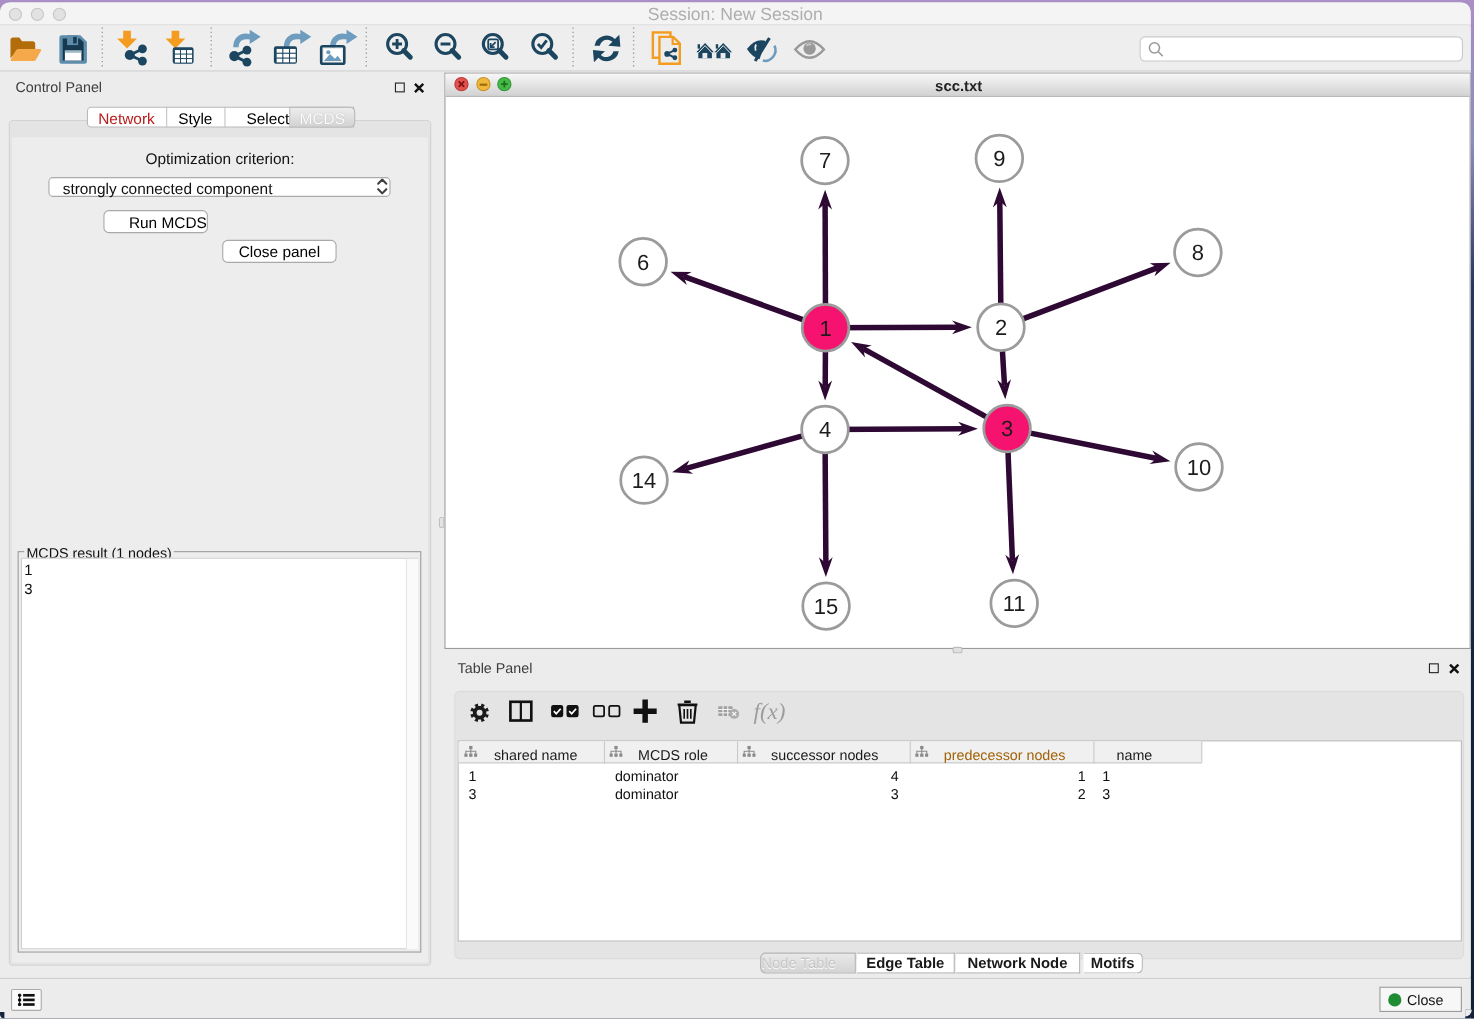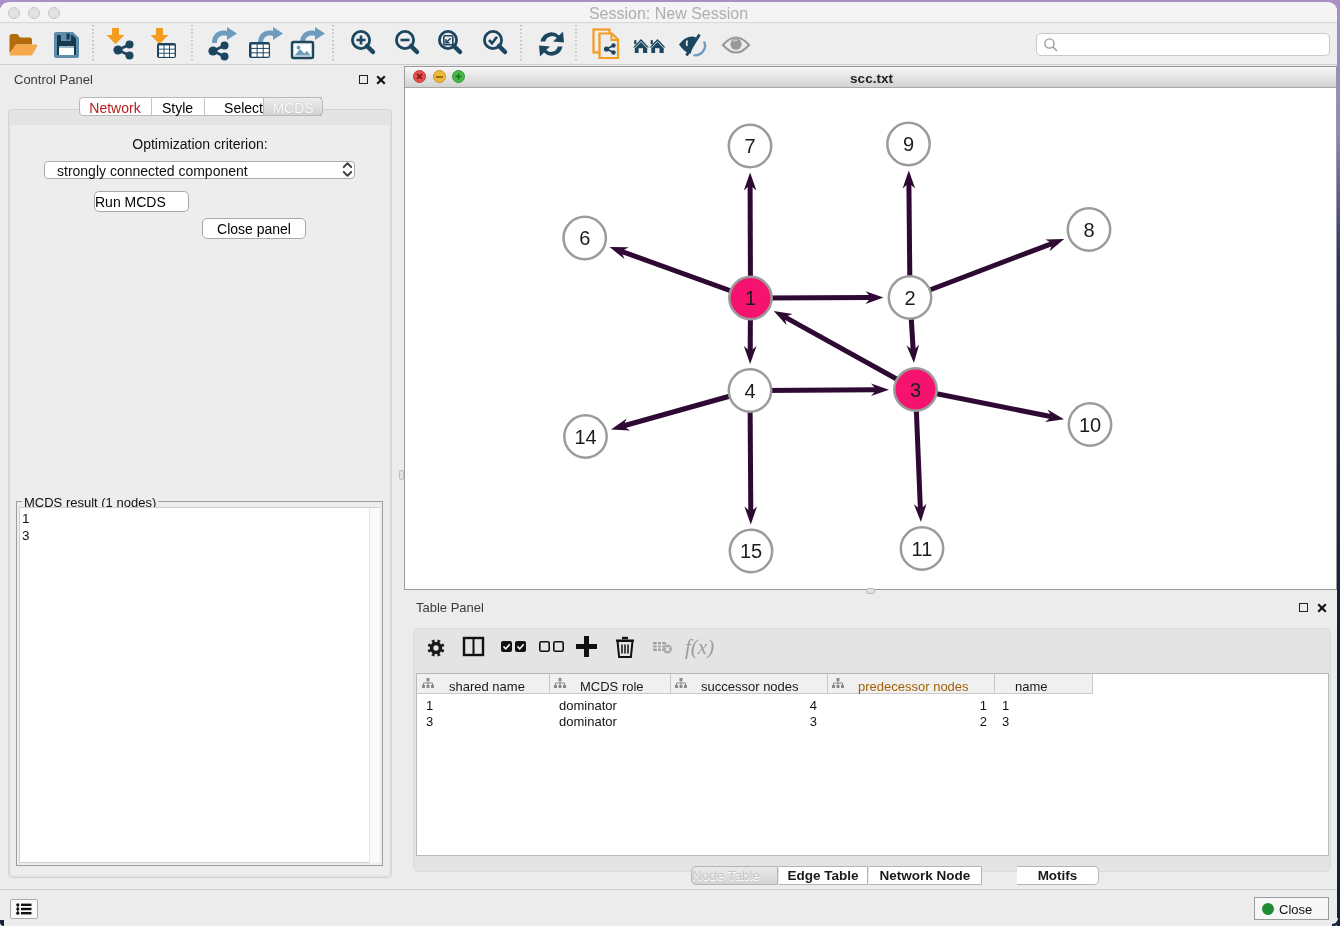--- a/index.html
+++ b/index.html
@@ -180,21 +180,21 @@
 <div class="abs" style="left:151px;top:100px;width:53px;text-align:center;font-size:14px;color:#000;">Style</div>
 <div class="abs" style="left:204px;top:100px;width:59px;text-align:right;font-size:14px;color:#000;">Select</div>
 <div class="abs" style="left:263px;top:100px;width:60px;text-align:center;font-size:14px;color:#fdfdfd;text-shadow:0 0 1px #aaa;">MCDS</div>
 
 <div class="abs" style="left:0px;top:136px;width:400px;text-align:center;font-size:14px;color:#111;">Optimization criterion:</div>
 <div class="abs" style="left:44px;top:161px;width:311px;height:18px;background:#fff;border:1px solid #ababab;border-radius:4px;"></div>
 <div class="abs" style="left:57px;top:163px;font-size:14px;color:#111;">strongly connected component</div>
 <svg class="abs" style="left:342px;top:162px" width="11" height="15" viewBox="0 0 11 15">
     <path d="M1.8 5 L5.5 1.2 L9.2 5 M1.8 10 L5.5 13.8 L9.2 10" fill="none" stroke="#3f3f3f" stroke-width="1.9" stroke-linecap="round" stroke-linejoin="round"></path>
   </svg>
-<div class="abs" style="left:94px;top:191px;width:95px;height:21px;background:#fff;border:1px solid #a9a9a9;border-radius:5px;text-align:left;font-size:14px;color:#000;line-height:20px;">Run MCDS</div>
+<div class="abs" style="left:94px;top:191px;width:95px;height:21px;background:#fff;border:1px solid #a9a9a9;border-radius:5px;text-align:right;font-size:14px;color:#000;line-height:20px;">Run MCDS</div>
 <div class="abs" style="left:202px;top:191px;width:104px;height:21px;background:#fff;border:1px solid #a9a9a9;border-radius:5px;text-align:center;font-size:14px;color:#000;line-height:20px;margin-top:27px;">Close panel</div>
 
 <div class="abs" style="left:16px;top:501px;width:367px;height:365px;border:1px solid #9d9d9d;"></div>
 <div class="abs" style="left:22px;top:495px;background:#ededed;padding:0 2px;font-size:13px;color:#111;">MCDS result (1 nodes)</div>
 <div class="abs" style="left:19px;top:507px;width:361px;height:356px;background:#fff;border:1px solid #d0d0d0;"></div>
 <div class="abs" style="left:369px;top:508px;width:11px;height:355px;background:#fafafa;border-left:1px solid #e5e5e5;"></div>
 <div class="abs" style="left:22px;top:510px;font-size:13.5px;color:#111;line-height:17px;">1<br>3</div>
 
 <div class="abs" style="left:404px;top:66px;width:933px;height:524px;background:#fff;border:1px solid #9a9a9a;"></div>
 <div class="abs" style="left:405px;top:67px;width:931px;height:21px;background:linear-gradient(#f7f7f7,#d2d2d2);border-bottom:1px solid #a8a8a8;"></div>
@@ -369,21 +369,21 @@
 <div class="abs" style="left:898px;top:698px;width:89px;text-align:right;font-size:13px;color:#111;">1</div>
 <div class="abs" style="left:1002px;top:698px;font-size:13px;color:#111;">1</div>
 <div class="abs" style="left:426px;top:714px;font-size:13px;color:#111;">3</div>
 <div class="abs" style="left:559px;top:714px;font-size:13px;color:#111;">dominator</div>
 <div class="abs" style="left:731px;top:714px;width:86px;text-align:right;font-size:13px;color:#111;">3</div>
 <div class="abs" style="left:898px;top:714px;width:89px;text-align:right;font-size:13px;color:#111;">2</div>
 <div class="abs" style="left:1002px;top:714px;font-size:13px;color:#111;">3</div>
 <div class="abs" style="left:691px;top:866px;width:87px;height:19px;background:linear-gradient(#e9e9e9,#d4d4d4);border:1px solid #b5b5b5;border-radius:5px 0 0 5px;text-align:left;line-height:18px;font-size:13.5px;color:#c6c6c6;text-shadow:0 1px 0 #fff;">Node Table</div>
 <div class="abs" style="left:779px;top:866px;width:89px;height:19px;background:#fff;border:1px solid #b5b5b5;border-left:none;text-align:center;line-height:18px;font-size:13.5px;font-weight:bold;color:#1a1a1a;">Edge Table</div>
 <div class="abs" style="left:869px;top:866px;width:113px;height:19px;background:#fff;border:1px solid #b5b5b5;border-left:none;text-align:center;line-height:18px;font-size:13.5px;font-weight:bold;color:#1a1a1a;">Network Node</div>
-<div class="abs" style="left:1017px;top:866px;width:82px;height:19px;background:#fff;border:1px solid #b5b5b5;border-left:none;border-radius:0 5px 5px 0;text-align:center;line-height:18px;font-size:13.5px;font-weight:bold;color:#1a1a1a;">Motifs</div>
+<div class="abs" style="left:985px;top:866px;width:54px;height:19px;background:#fff;border:1px solid #b5b5b5;border-left:none;border-radius:0 5px 5px 0;text-align:center;line-height:18px;font-size:13.5px;font-weight:bold;color:#1a1a1a;">Motifs</div>
 
 <div class="abs" style="left:0;top:889px;width:1337px;height:37px;background:#ececec;border-top:1px solid #cfcfcf;"></div>
 <div class="abs" style="left:10px;top:899px;width:28px;height:20px;background:#fbfbfb;border:1px solid #ababab;border-radius:2px;"></div>
 <svg class="abs" style="left:16px;top:903px" width="16" height="12" viewBox="0 0 16 12">
     <g fill="#111">
       <circle cx="1.8" cy="1.8" r="1.6"></circle>
       <circle cx="1.8" cy="6" r="1.6"></circle>
       <circle cx="1.8" cy="10.2" r="1.6"></circle>
       <rect x="5" y="0.6" width="10.5" height="2.4"></rect>
       <rect x="5" y="4.8" width="10.5" height="2.4"></rect>

